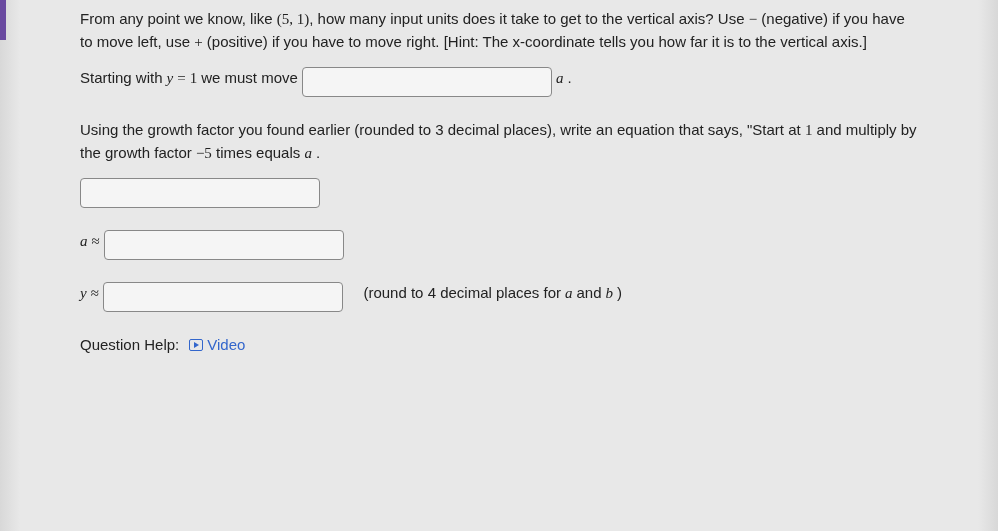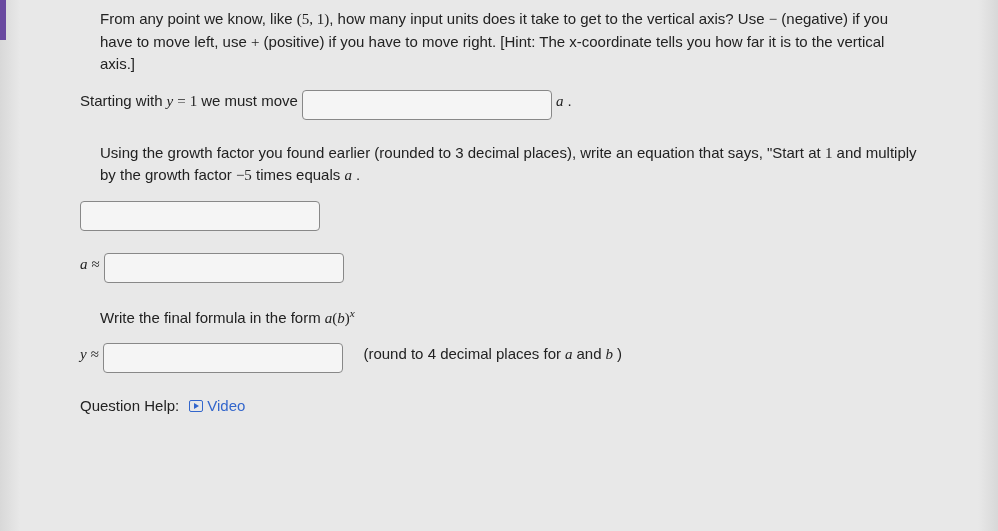--- a/index.html
+++ b/index.html
@@ -15,21 +15,20 @@
       width: 998px;
       height: 531px;
       padding: 8px 80px 0 80px;
       line-height: 1.5;
     }
     .content {
       position: relative;
     }
     p {
       margin-bottom: 14px;
-      margin-left: 20px;
     }
     .math-var {
       font-family: 'Times New Roman', serif;
       font-style: italic;
     }
     .math-num {
       font-family: 'Times New Roman', serif;
     }
     .math-op {
       font-family: 'Times New Roman', serif;
@@ -135,23 +134,20 @@
     <input type="text" class="input-field input-med" style="">
   </div>
 
 
   <div class="row">
     <span class="math-var">a</span>
       <span class="math-op"> ≈ </span>
     <input type="text" class="input-field input-sol" style="">
   </div>
 
-  <p>
-    <span>Write the final formula in the form </span><span class="math-var">a</span><span class="math-op">(</span><span class="math-var">b</span><span class="math-op">)</span><sup class="math-var">x</sup>
-  </p>
 
   <div class="row">
     <span class="math-var">y</span><span class="math-op"> ≈ </span>
     <input type="text" class="input-field input-sol" style="">
     &nbsp;&nbsp;&nbsp;
     <span>(round to 4 decimal places for </span><span class="math-var">a</span><span> and </span><span class="math-var">b</span><span> )</span>
   </div>
 
   <div class="help-row">
     <span>Question Help:</span>

